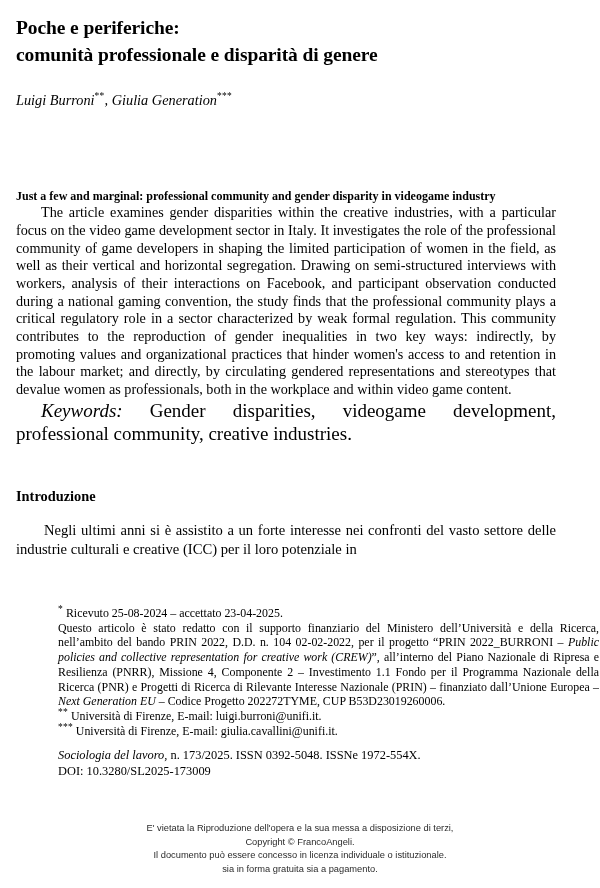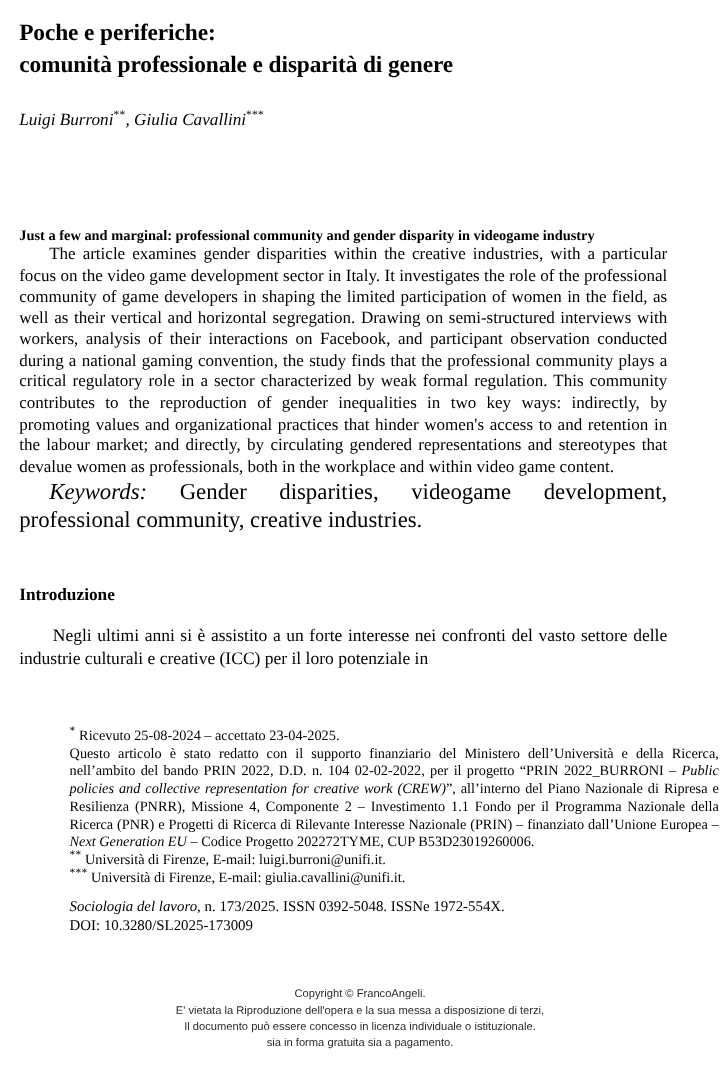--- a/index.html
+++ b/index.html
@@ -164,21 +164,21 @@
 
 <div class="page">
 
   <div class="content">
 
     <h1 class="title-block">
       <span class="title-line">Poche e periferiche:</span>
       <span class="title-line">comunità professionale e disparità di genere</span>
     </h1>
 
-    <div class="authors"><span>Luigi Burroni</span><sup>**</sup><span>, </span><span>Giulia Cavallini</span><sup>***</sup></div>
+    <div class="authors"><span>Luigi Burroni</span><sup>**</sup><span>, </span><span>Giulia Generation</span><sup>***</sup></div>
 
     <div class="abstract-block">
       <p class="abstract-title">Just a few and marginal: professional community and gender disparity in videogame industry</p>
       <p class="abstract-body">The article examines gender disparities within the creative industries, with a particular focus on the video game development sector in Italy. It investigates the role of the professional community of game developers in shaping the limited participation of women in the field, as well as their vertical and horizontal segregation. Drawing on semi-structured interviews with workers, analysis of their interactions on Facebook, and participant observation conducted during a national gaming convention, the study finds that the professional community plays a critical regulatory role in a sector characterized by weak formal regulation. This community contributes to the reproduction of gender inequalities in two key ways: indirectly, by promoting values and organizational practices that hinder women's access to and retention in the labour market; and directly, by circulating gendered representations and stereotypes that devalue women as professionals, both in the workplace and within video game content.</p>
       <p class="keywords"><span class="kw-label">Keywords:</span><span> Gender disparities, videogame development, professional community, creative industries.</span></p>
     </div>
 
     <h2 class="section-heading">Introduzione</h2>
     <p class="intro-para">Negli ultimi anni si è assistito a un forte interesse nei confronti del vasto settore delle industrie culturali e creative (ICC) per il loro potenziale in</p>
 
@@ -187,19 +187,19 @@
   <div class="footnotes">
     <p><span class="fn-mark">*</span><span> Ricevuto 25-08-2024 – accettato 23-04-2025.</span></p>
     <p><span>Questo articolo è stato redatto con il supporto finanziario del Ministero dell’Università e della Ricerca, nell’ambito del bando PRIN 2022, D.D. n. 104 02-02-2022, per il progetto “PRIN 2022_BURRONI – </span><span class="fn-italic">Public policies and collective representation for creative work (CREW)</span><span>”, all’interno del Piano Nazionale di Ripresa e Resilienza (PNRR), Missione 4, Componente 2 – Investimento 1.1 Fondo per il Programma Nazionale della Ricerca (PNR) e Progetti di Ricerca di Rilevante Interesse Nazionale (PRIN) – finanziato dall’Unione Europea – </span><span class="fn-italic">Next Generation EU</span><span> – Codice Progetto 202272TYME, CUP B53D23019260006.</span></p>
     <p><span class="fn-mark">**</span><span> Università di Firenze, E-mail: luigi.burroni@unifi.it.</span></p>
     <p><span class="fn-mark">***</span><span> Università di Firenze, E-mail: giulia.cavallini@unifi.it.</span></p>
     <p class="journal-line"><span class="jrn-name">Sociologia del lavoro</span><span>, n. 173/2025. ISSN 0392-5048. ISSNe 1972-554X.</span></p>
     <p class="doi-line">DOI: 10.3280/SL2025-173009</p>
   </div>
 
   <div class="copyright">
+    <div>E' vietata la Riproduzione dell'opera e la sua messa a disposizione di terzi,</div>
     <div>Copyright © FrancoAngeli.</div>
-    <div>E' vietata la Riproduzione dell'opera e la sua messa a disposizione di terzi,</div>
     <div>Il documento può essere concesso in licenza individuale o istituzionale.</div>
     <div>sia in forma gratuita sia a pagamento.</div>
   </div>
 
 </div>
 
 </body></html>

